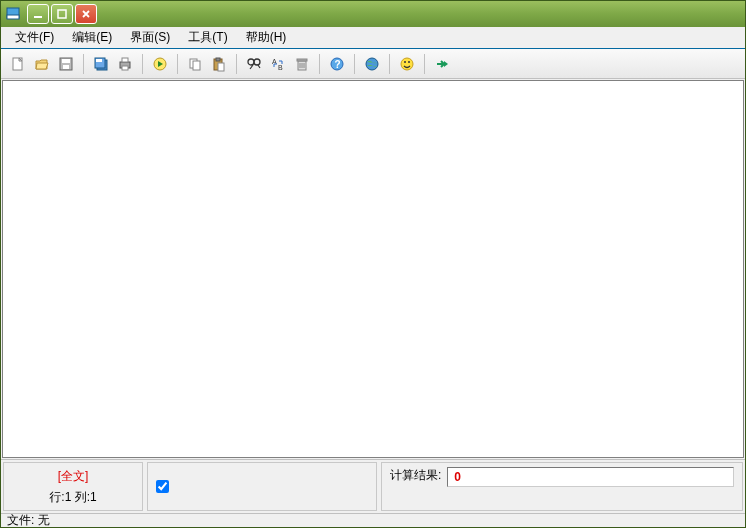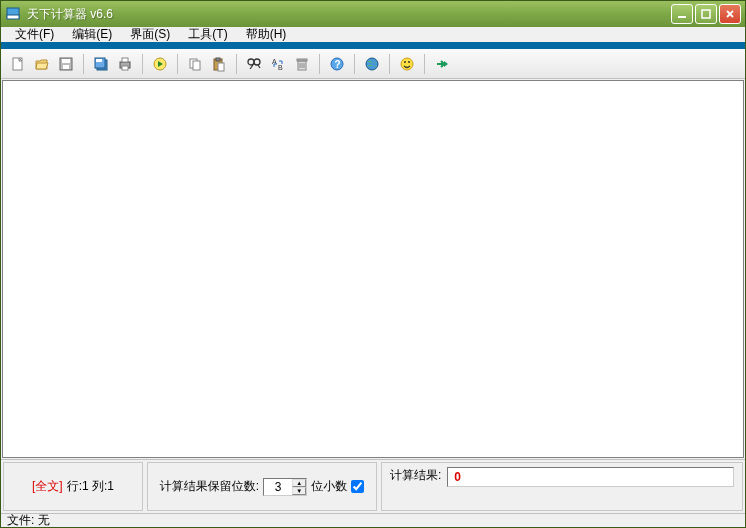--- a/index.html
+++ b/index.html
@@ -46,21 +46,21 @@
   display: flex;
   align-items: center;
   justify-content: center;
   cursor: pointer;
 }
 .btn-min, .btn-max { background: linear-gradient(to bottom, #a8cc6e, #7ea847); }
 .btn-close { background: linear-gradient(to bottom, #e67a5a, #d64530); }
 .menubar {
   height: 22px;
   background: #f0f0f0;
-  border-bottom: 7px solid #0369a1;
+  border-bottom: 1px solid #0369a1;
   display: flex;
   align-items: center;
   padding: 0 6px;
   gap: 2px;
 }
 .menu-item {
   padding: 2px 8px;
   cursor: pointer;
 }
 .toolbar {
@@ -97,21 +97,21 @@
   display: flex;
   border-top: 1px solid #c0c0c0;
   background: #f0f0f0;
   height: 54px;
 }
 .bp-section {
   border: 1px solid #c8c8c8;
   margin: 2px;
   padding: 4px 8px;
   display: flex;
-  flex-direction: row;
+  flex-direction: column;
   justify-content: center;
   gap: 4px;
 }
 .bp-left { width: 140px; align-items: center; }
 .bp-mid { width: 230px; }
 .bp-right { flex: 1; flex-direction: row; gap: 6px; }
 .fulltext-label { color: #d00; }
 .decimal-row { display: flex; align-items: center; gap: 4px; }
 .spinner-box {
   display: flex;
@@ -163,21 +163,20 @@
 
 <div class="window">
 
   <div class="titlebar">
     <span class="titlebar-icon">
       <svg width="14" height="14">
           <rect x="1" y="1" width="12" height="10" fill="#4aa3df" stroke="#1a5a8a"></rect>
           <rect x="1" y="8" width="12" height="4" fill="#fff" stroke="#1a5a8a"></rect>
         </svg>
     </span>
-    <span class="titlebar-title">天下计算器 v6.6</span>
     <div class="titlebar-buttons">
       <div class="titlebar-btn btn-min">
         <svg width="10" height="10">
             <rect x="1" y="7" width="8" height="2" fill="#fff"></rect>
           </svg>
       </div>
       <div class="titlebar-btn btn-max">
         <svg width="10" height="10">
             <rect x="1" y="1" width="8" height="8" fill="none" stroke="#fff" stroke-width="1.5"></rect>
           </svg>
@@ -309,31 +308,20 @@
   </div>
 
   <div class="editor"></div>
 
   <div class="bottom-panel">
     <div class="bp-section bp-left">
       <span class="fulltext-label">[全文]</span>
       <span>行:1 列:1</span>
     </div>
     <div class="bp-section bp-mid">
-      <div class="decimal-row">
-        <span>计算结果保留位数:</span>
-        <div class="spinner-box">
-          <input class="spinner-input" value="3" style="">
-          <div class="spinner-btns">
-            <div class="spinner-btn">▲</div>
-            <div class="spinner-btn">▼</div>
-          </div>
-        </div>
-        <span>位小数</span>
-      </div>
       <div class="checkbox-row">
         <input type="checkbox" checked="" style="">
       </div>
     </div>
     <div class="bp-section bp-right">
       <span>计算结果:</span>
       <input class="result-input" value="0" style="">
     </div>
   </div>
 

